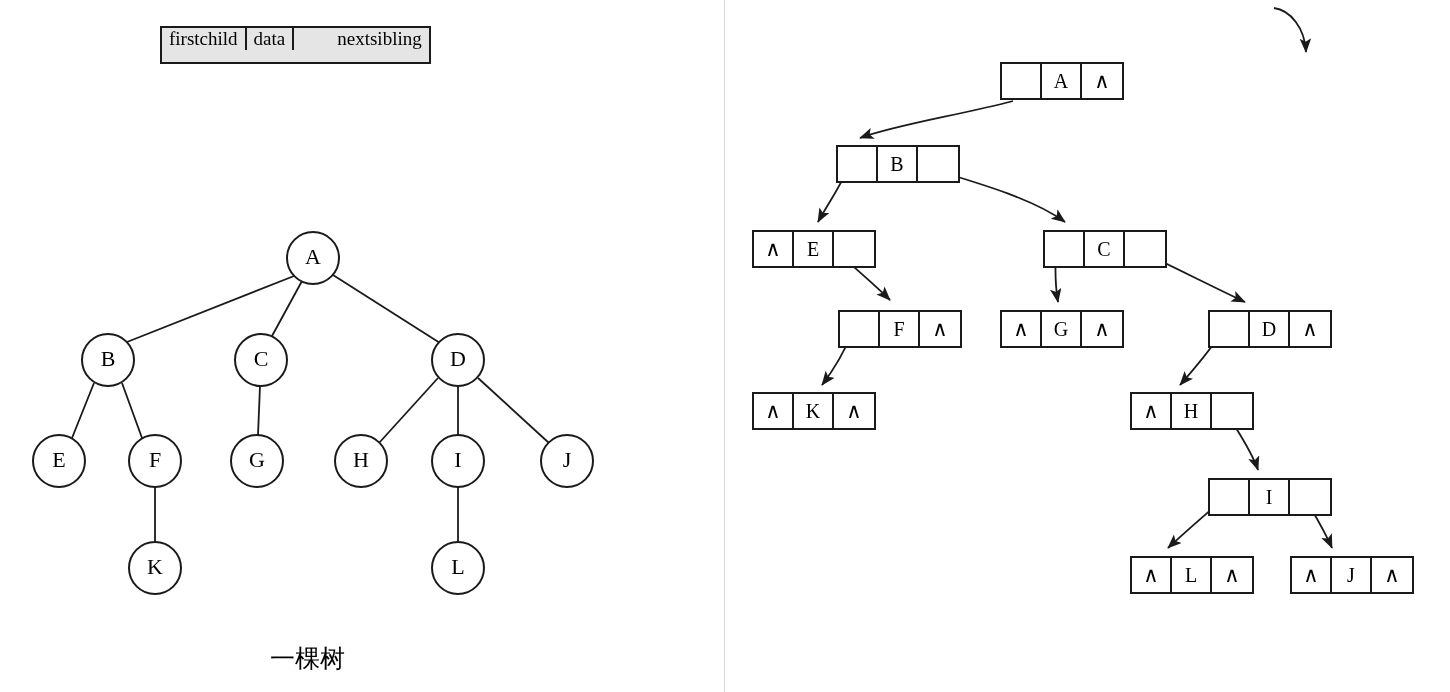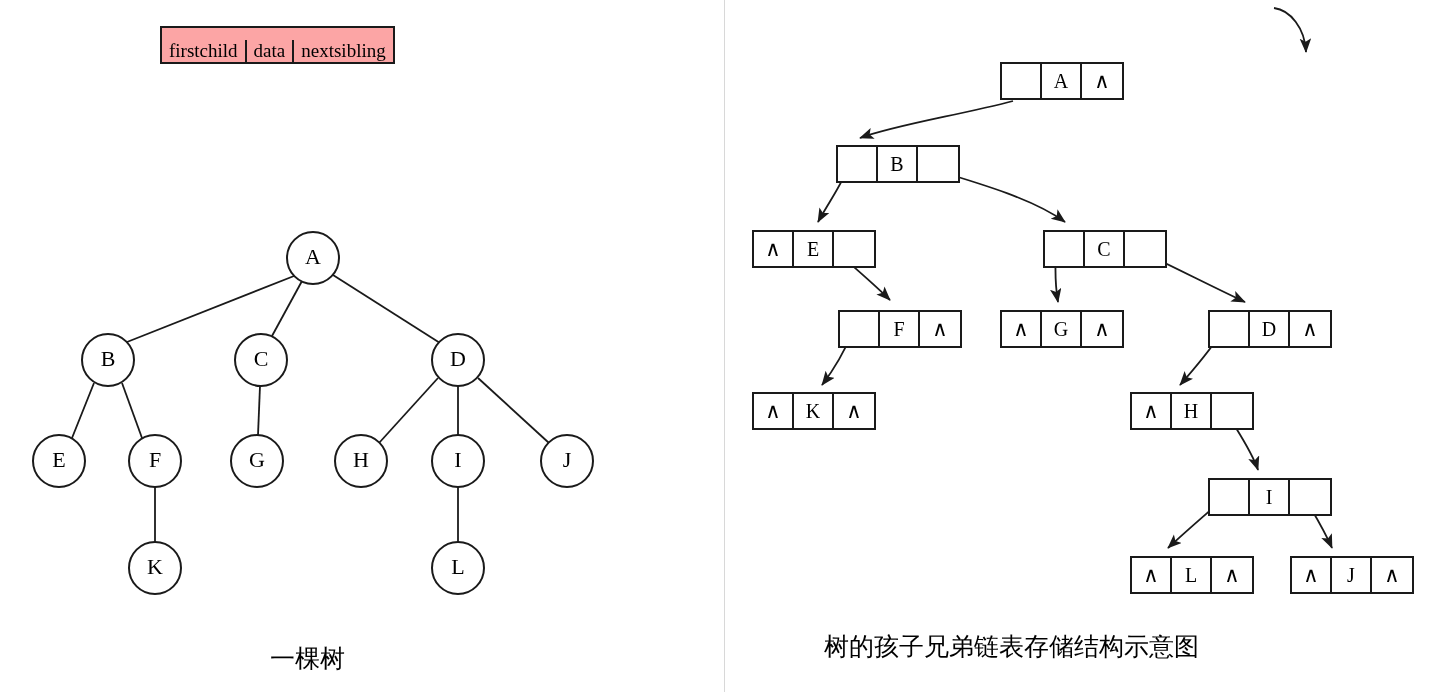--- a/index.html
+++ b/index.html
@@ -16,35 +16,35 @@
     color: #000000;
     overflow: hidden;
   }
   
   .struct-box {
     position: absolute;
     left: 160px;
     top: 26px;
     display: flex;
     border: 2px solid #1a1a1a;
-    background: #fca5a5;
+    background: #e5e5e5;
     height: 34px;
-    align-items: flex-end;
+    align-items: flex-start;
   }
   .struct-cell {
     display: flex;
     align-items: center;
     justify-content: center;
     padding: 0 7px;
     font-size: 19px;
     font-family: "Liberation Serif", serif;
     border-right: 2px solid #1a1a1a;
     white-space: nowrap;
   }
-  .struct-cell:last-child { border-right: none; }
+  .struct-cell:last-child { border-right: none; margin-left: 36px; }
 
   .caption {
     position: absolute;
     font-family: "DejaVu Sans", sans-serif;
     font-size: 25px;
     color: #000;
     white-space: nowrap;
   }
   .caption.cn-struct { left: 97px;  top: 114px; }
   .caption.cn-tree   { left: 270px; top: 630px; margin-top: 12px; }
@@ -116,21 +116,20 @@
 
   <div class="divider-line"></div>
 
   <div class="struct-box">
     <div class="struct-cell">firstchild</div>
     <div class="struct-cell">data</div>
     <div class="struct-cell">nextsibling</div>
   </div>
 
   <div class="caption cn-tree">一棵树</div>
-  <div class="caption cn-link">树的孩子兄弟链表存储结构示意图</div>
 
   <svg class="layer" viewBox="0 0 1450 692">
 
     <g>
       <line class="edge" x1="294" y1="276" x2="127" y2="342"></line>
       <line class="edge" x1="302" y1="281" x2="272" y2="336"></line>
       <line class="edge" x1="333" y1="275" x2="440" y2="343"></line>
       <line class="edge" x1="94" y1="383" x2="72" y2="438"></line>
       <line class="edge" x1="122" y1="383" x2="142" y2="438"></line>
       <line class="edge" x1="260" y1="386" x2="258" y2="435"></line>

